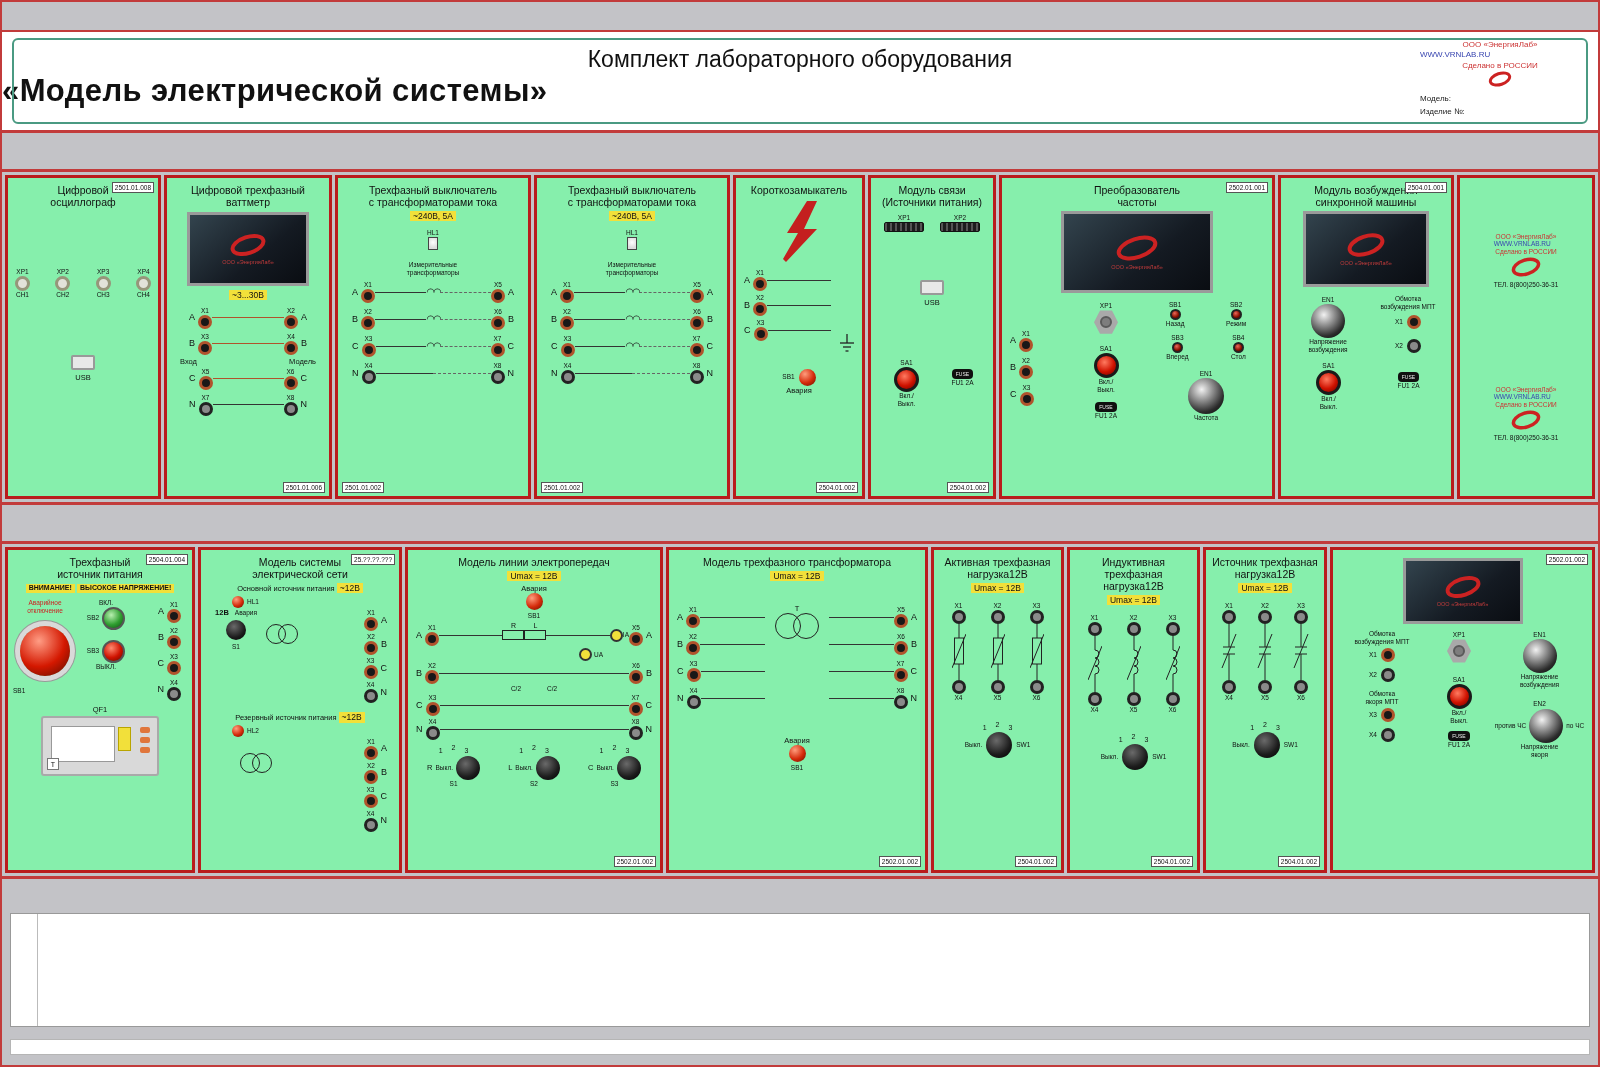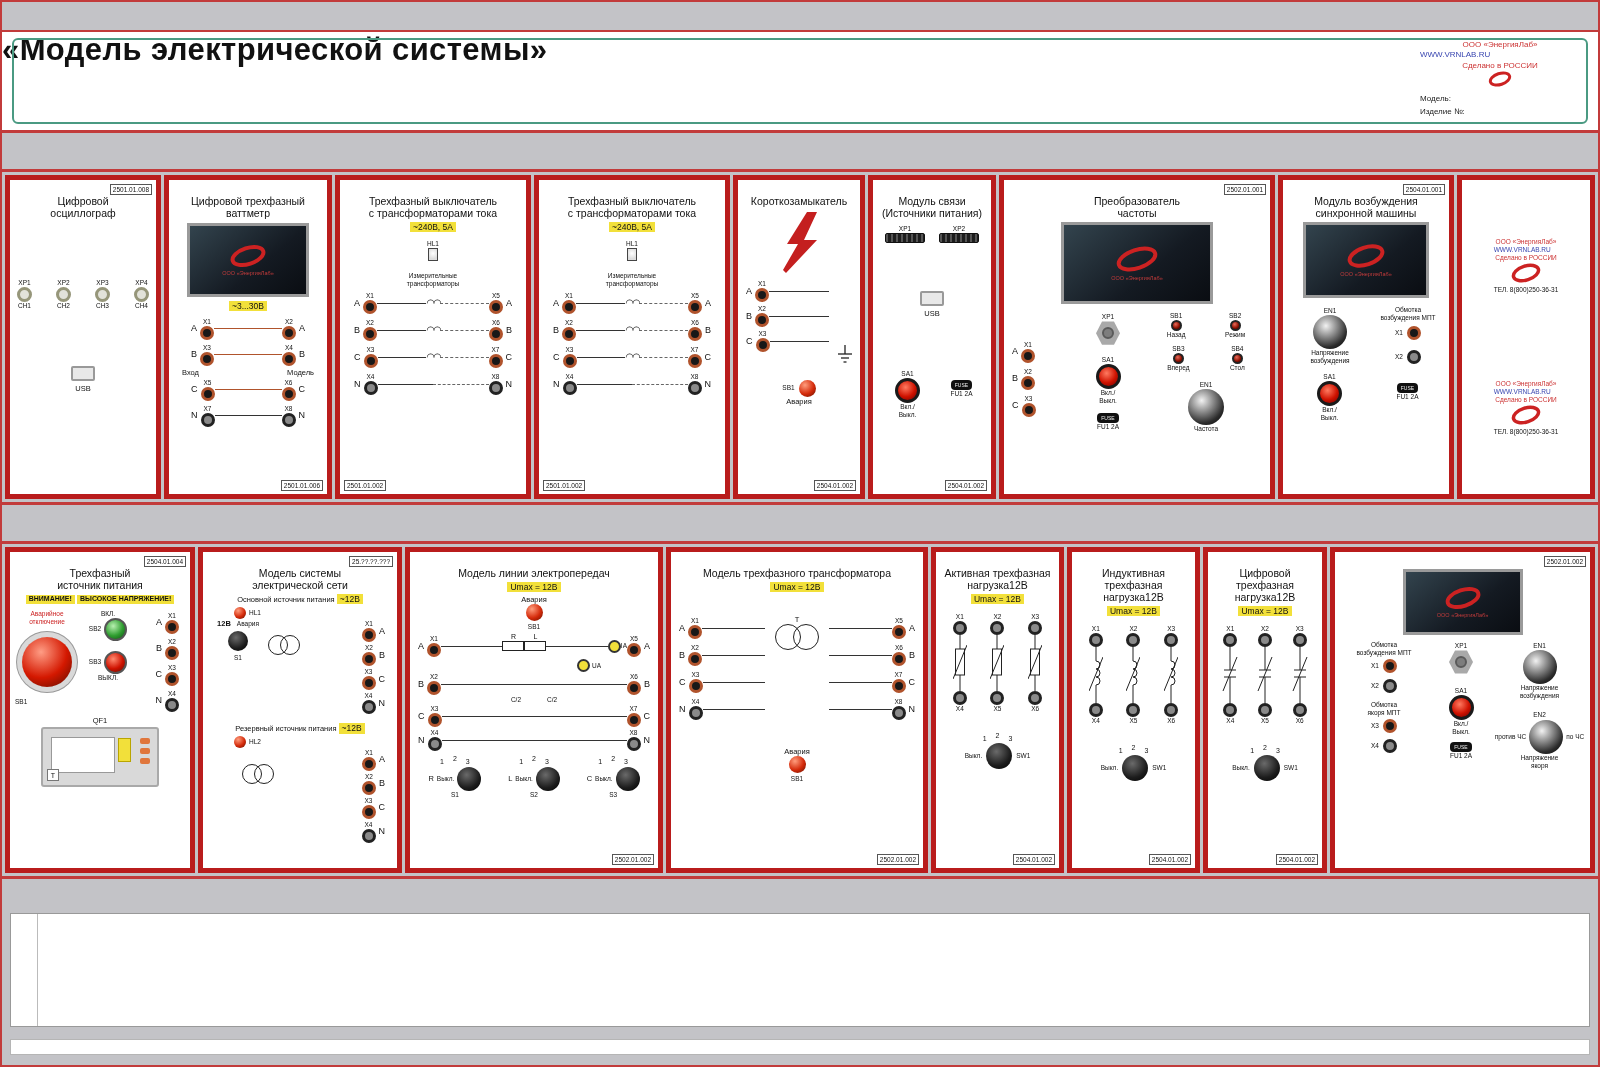--- a/index.html
+++ b/index.html
@@ -11,21 +11,21 @@
 .t1{text-align:center;font-size:23px;padding-top:14px}
 .t2{text-align:left;font-size:31px;font-weight:bold;letter-spacing:.4px}
 .hbrand{position:absolute;top:8px;right:18px;width:160px;font-size:8px;line-height:1.3}
 .rc{color:#cc3333;text-align:center}
 .bc{color:#3946b0;text-align:left}
 .hmeta{color:#222;font-size:8px;margin-top:3px;text-align:left}
 .strip{height:36px}
 .prow{display:flex;gap:3px;padding:3px;background:#c3c3c7;border-top:3px solid #c23b3b;border-bottom:3px solid #c23b3b}
 .prow.top{height:336px}
 .prow.bot{height:338px}
-.panel{background:#ffffff;border:5px solid #b91c1c;position:relative;padding:15px 5px;font-size:8px;line-height:1.2;overflow:hidden}
+.panel{background:#86efac;border:3px solid #b91c1c;position:relative;padding:6px 5px;font-size:8px;line-height:1.2;overflow:hidden}
 .ptitle{font-size:10.5px;text-align:center;line-height:1.15;margin-bottom:3px}
 .badge{position:absolute;border:1px solid #555;background:#fff;font-size:6.5px;line-height:9px;padding:0 2px;white-space:nowrap;z-index:3}
 .badge.tr{top:4px;right:4px}.badge.br{bottom:3px;right:4px}.badge.bl{bottom:3px;left:4px}
 .ylw{background:#f2e03a;padding:0 3px;display:inline-block;font-size:8.5px}
 .ctr{text-align:center}
 .r{display:flex;align-items:center}
 .term{width:14px;height:14px;border-radius:50%;background:#181818;border:3.5px solid #b0532c;display:inline-block;flex:none}
 .term.blk{border-color:#222;background:#8a8a8a}
 .tcol{display:inline-flex;flex-direction:column;align-items:center;flex:none}
 .xl{font-size:6.5px;line-height:8px;white-space:nowrap}
@@ -72,20 +72,21 @@
 .wblock i{position:absolute;left:26px;top:0;bottom:0;border-left:1px solid #bbb}
 .wstrip{position:absolute;left:8px;right:8px;bottom:8px;height:16px;background:#fff;border:1px solid #b5b5b5}
 </style>
 </head>
 <body>
 
 <div class="board">
 
   <div class="hdr">
     <div class="hdr-in"></div>
+    <div class="t1">Комплект лабораторного оборудования</div>
     <div class="t2">«Модель электрической системы»</div>
     <div class="hbrand">
       <div class="rc">ООО «ЭнергияЛаб»</div>
       <div class="bc">WWW.VRNLAB.RU</div>
       <div class="rc">Сделано в РОССИИ</div>
       <div class="ctr"><svg width="26" height="16" viewBox="0 0 26 16">
             <ellipse cx="13" cy="8" rx="10" ry="5.5" fill="none" stroke="#c22" stroke-width="3" transform="rotate(-18 13 8)"></ellipse>
           </svg></div>
       <div class="hmeta">Модель:</div>
       <div class="hmeta">Изделие №:</div>
@@ -1033,21 +1034,21 @@
         <div class="r" style="justify-content:center;gap:4px">
             <i class="xl">Выкл.</i>
             <span class="bknob" style="width:26px;height:26px"></span>
             <i class="xl">SW1</i>
           </div>
       </div>
       <span class="badge br">2504.01.002</span>
     </div>
 
     <div class="panel" style="flex:0 0 124px">
-      <div class="ptitle"><span>Цифровой трехфазная</span><br><span>нагрузка12В</span></div>
+      <div class="ptitle"><span>Источник трехфазная</span><br><span>нагрузка12В</span></div>
       <div class="ctr"><span class="ylw">Umax = 12В</span></div>
       <div class="r" style="justify-content:space-around;margin-top:8px">
         <span class="tcol">
             <i class="xl">X1</i>
             <i class="term blk"></i>
             <svg width="16" height="56" viewBox="0 0 16 56">
               <line x1="8" y1="0" x2="8" y2="23" stroke="#222"></line>
               <line x1="2" y1="23" x2="14" y2="23" stroke="#222"></line>
               <line x1="2" y1="30" x2="14" y2="30" stroke="#222"></line>
               <line x1="8" y1="30" x2="8" y2="56" stroke="#222"></line>

